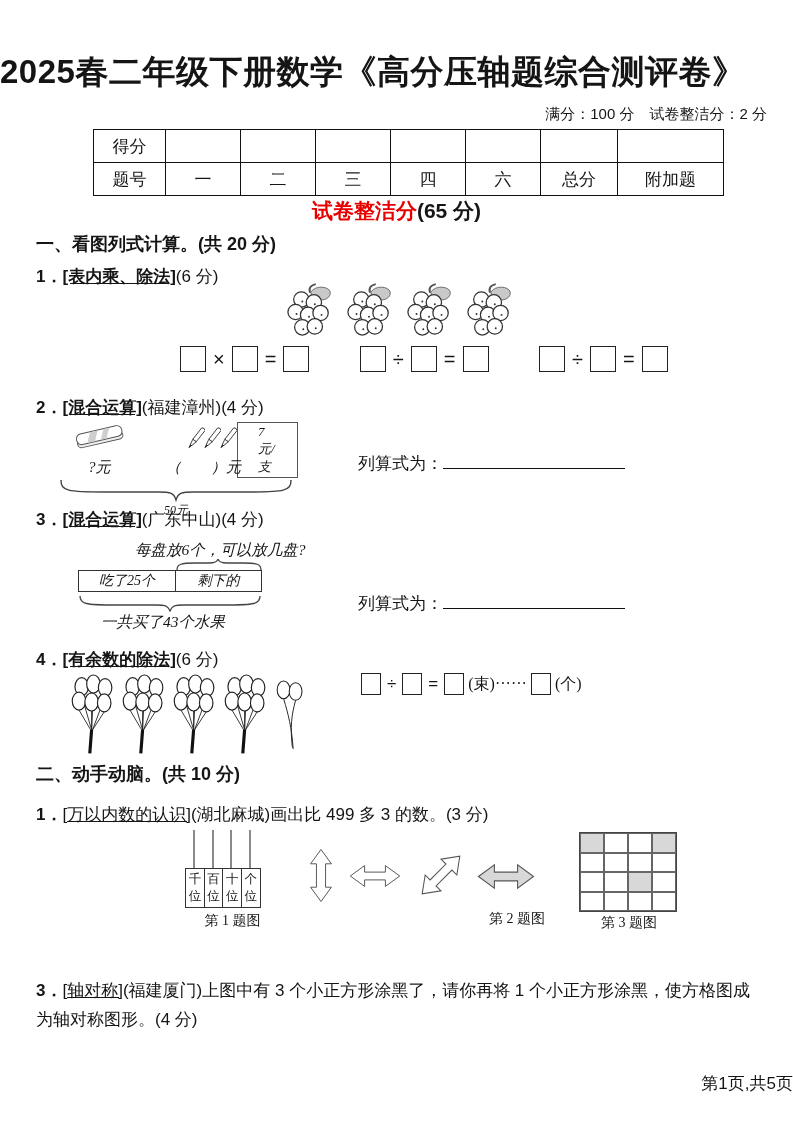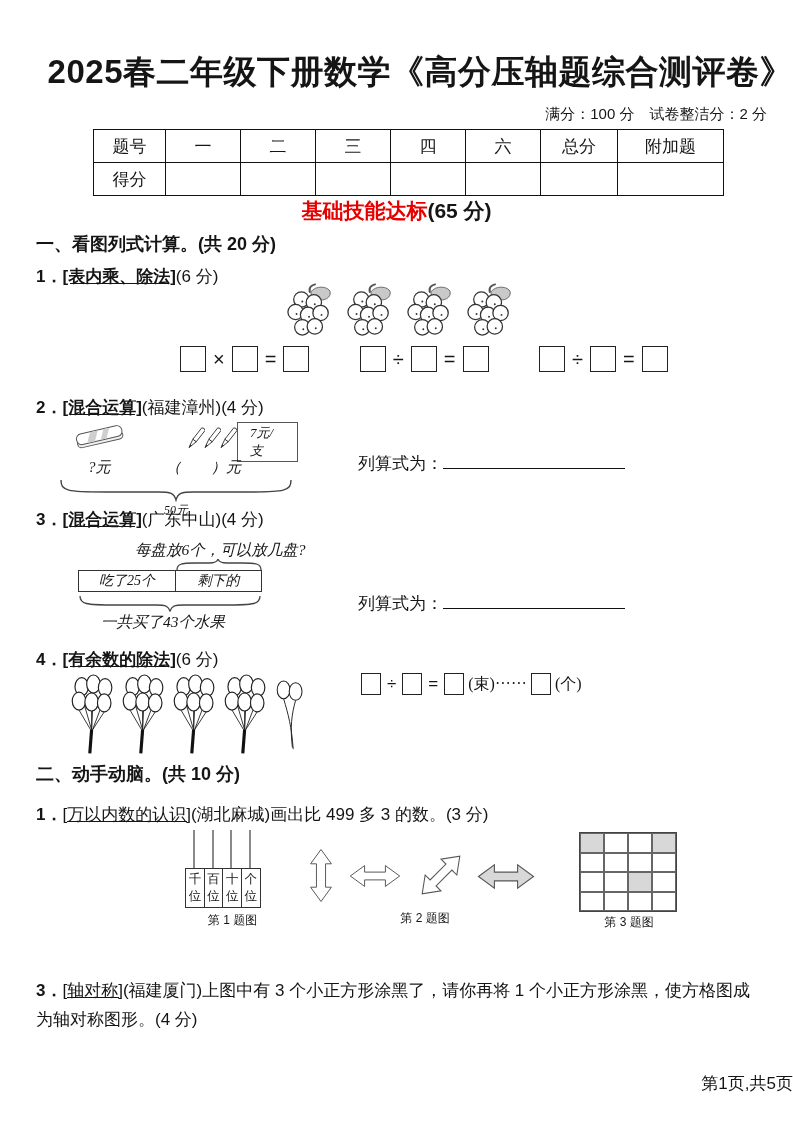--- a/index.html
+++ b/index.html
@@ -2,22 +2,22 @@
 <html><head>
 <meta charset="utf-8">
 <style>
   * { margin:0; padding:0; box-sizing:border-box; }
   html,body { background:#fff; }
   .page {
     position:relative; width:793px; height:1122px; background:#fff;
     font-family:"Liberation Sans", sans-serif; color:#151515; overflow:hidden;
   }
   .title {
-    position:absolute; top:50px; left:0; width:100%; text-align:right;
-    font-size:33px; font-weight:bold; letter-spacing:0.5px;padding-left:6px;
+    position:absolute; top:50px; left:0; width:100%; text-align:left;
+    font-size:33px; font-weight:bold; letter-spacing:0.5px;
   }
   .score-note { position:absolute; top:105px; right:26px; font-size:15px; }
   table.score { position:absolute; top:129px; left:93px; width:630px; border-collapse:collapse; table-layout:fixed; }
   table.score td { border:1.6px solid #111; height:33px; text-align:center; font-size:17px; background:#fff; }
   .banner { position:absolute; top:197px; left:0; width:100%; text-align:center; font-size:21px; font-weight:bold; }
   .banner .red { color:#e60000; }
   .sec-heading { position:absolute; left:36px; font-size:18px; font-weight:bold; }
   .qline { position:absolute; left:36px; font-size:17px; width:730px; line-height:29px; }
   .qnum { font-weight:bold; }
   .qtag { font-weight:bold; text-decoration:underline;margin-top:8px; }
@@ -29,36 +29,36 @@
   .eq-box { display:inline-block; width:26px; height:26px; border:1.7px solid #222; vertical-align:middle; margin:0 5px; background:#fff; }
   .eq-op { font-size:20px; vertical-align:middle; margin:0 2px; }
   .eq-txt { font-size:16px; vertical-align:middle; font-family:"Liberation Serif", serif; }
   .eqrow4 { position:absolute; left:357px; top:666px; line-height:34px; white-space:nowrap; }
   .eqrow4 .eq-box { width:20px; height:22px; margin:0 4px; }
   .eqrow4 .eq-op { font-size:17px; }
 
   .fig { position:absolute; }
   .fig .lbl { position:absolute; font-size:15px; }
   .kai { font-family:"Liberation Serif", serif; font-style:italic; }
-  .price-tag { position:absolute; border:1.4px solid #555; padding:1px 12px; font-size:13px; }
+  .price-tag { position:absolute; border:1.4px solid #555; padding:1px 20px; font-size:13px; }
   .blankline { display:inline-block; width:182px; border-bottom:1.7px solid #111; height:16px; vertical-align:baseline; }
   .answer { position:absolute; left:358px; font-size:17px; }
 
   .q3bar { position:absolute; left:3px; top:30px; width:184px; height:22px; display:flex; border:1.5px solid #333; font-size:14px; }
   .q3bar .c1 { width:97px; border-right:1.5px solid #333; display:flex; align-items:center; justify-content:center; }
   .q3bar .c2 { flex:1; display:flex; align-items:center; justify-content:center; }
 
   .balloons { position:absolute; left:70px; top:674px; display:flex; gap:6px; align-items:flex-start; }
 
   
   .pv-rod { position:absolute; top:0; width:2px; height:38px; background:#8a8a8a; }
   .pv-table { position:absolute; top:38px; left:5px; display:flex; }
   .pv-cell { width:20px; height:40px; border:1.4px solid #333; margin-left:-1.4px; font-size:12.5px; line-height:17px; text-align:center; padding-top:2px; background:#fff; }
   .pv-cell:first-child { margin-left:0; }
-  .caption { position:absolute; font-size:12px; font-family:Liberation Sans, sans-serif; white-space:nowrap; }
+  .caption { position:absolute; font-size:14px; font-family:Liberation Serif, serif; white-space:nowrap; }
 
   .arrow { position:absolute; }
   .arrow svg { display:block; }
   .arrow-diag svg { transform:rotate(-45deg); transform-origin:50% 50%; }
 
   .grid3 { position:absolute; left:0; top:0; display:grid; grid-template-columns:repeat(4,24px); grid-auto-rows:19.5px; border:1.6px solid #444; background:#fff; }
   .gcell { border:0.7px solid #666; }
 
   .footer { position:absolute; top:1072px; left:0; width:100%; text-align:right; font-size:17px; }
 </style>
@@ -137,44 +137,44 @@
         <col style="width:75px">
         <col style="width:75px">
         <col style="width:75px">
       <col style="width:75px">
         <col style="width:75px">
         <col style="width:77px">
         <col style="width:106px">
     </colgroup>
     <tbody>
       <tr>
+          <td>得分</td>
+          <td></td>
+          <td></td>
+          <td></td>
+          <td></td>
+          <td></td>
+          <td></td>
+          <td></td>
+        </tr>
+      <tr>
           <td>题号</td>
           <td>一</td>
           <td>二</td>
           <td>三</td>
           <td>四</td>
           <td>六</td>
           <td>总分</td>
           <td>附加题</td>
         </tr>
-      <tr>
-          <td>得分</td>
-          <td></td>
-          <td></td>
-          <td></td>
-          <td></td>
-          <td></td>
-          <td></td>
-          <td></td>
-        </tr>
     </tbody>
   </table>
 
   <div class="banner">
-    <span class="red" style="color: rgb(230, 0, 0);">基础技能达标</span><span>(65 分)</span>
+    <span class="red" style="color: rgb(230, 0, 0);">试卷整洁分</span><span>(65 分)</span>
   </div>
 
   <div class="sec-heading" style="top:232px">一、看图列式计算。(共 20 分)</div>
 
   <div class="qline" style="top:262px">
     <span class="qnum">1．</span><span class="qtag">[表内乘、除法]</span><span>(6 分)</span>
   </div>
   <div class="grapes">
     <svg width="48" height="58">
         <use href="#grape-bunch"></use>
@@ -307,21 +307,21 @@
     <div class="arrow arrow-diag" style="left:108px;top:13px">
       <svg width="56" height="28" viewBox="0 0 80 40">
         <polygon points="2,20 24,4 24,14 56,14 56,4 78,20 56,36 56,26 24,26 24,36" stroke="#555" stroke-width="1.5" fill="#ffffff"></polygon>
       </svg>
     </div>
     <div class="arrow" style="left:172px;top:14px">
       <svg width="58" height="29" viewBox="0 0 80 40">
         <polygon points="2,20 24,4 24,14 56,14 56,4 78,20 56,36 56,26 24,26 24,36" stroke="#555" stroke-width="1.5" fill="#d8d8d8"></polygon>
       </svg>
     </div>
-    <div class="caption" style="left:0;top:62px;width:240px;text-align:center">第 2 题图</div>
+    <div class="caption" style="left:0;top:62px;width:240px;text-align:right">第 2 题图</div>
   </div>
 
   <div class="fig" style="left:579px;top:832px;width:100px;height:100px">
     <div class="grid3">
         <div class="gcell" style="background: rgb(216, 216, 216);"></div>
         <div class="gcell"></div>
         <div class="gcell"></div>
         <div class="gcell" style="background: rgb(216, 216, 216);"></div>
         <div class="gcell"></div>
         <div class="gcell"></div>

